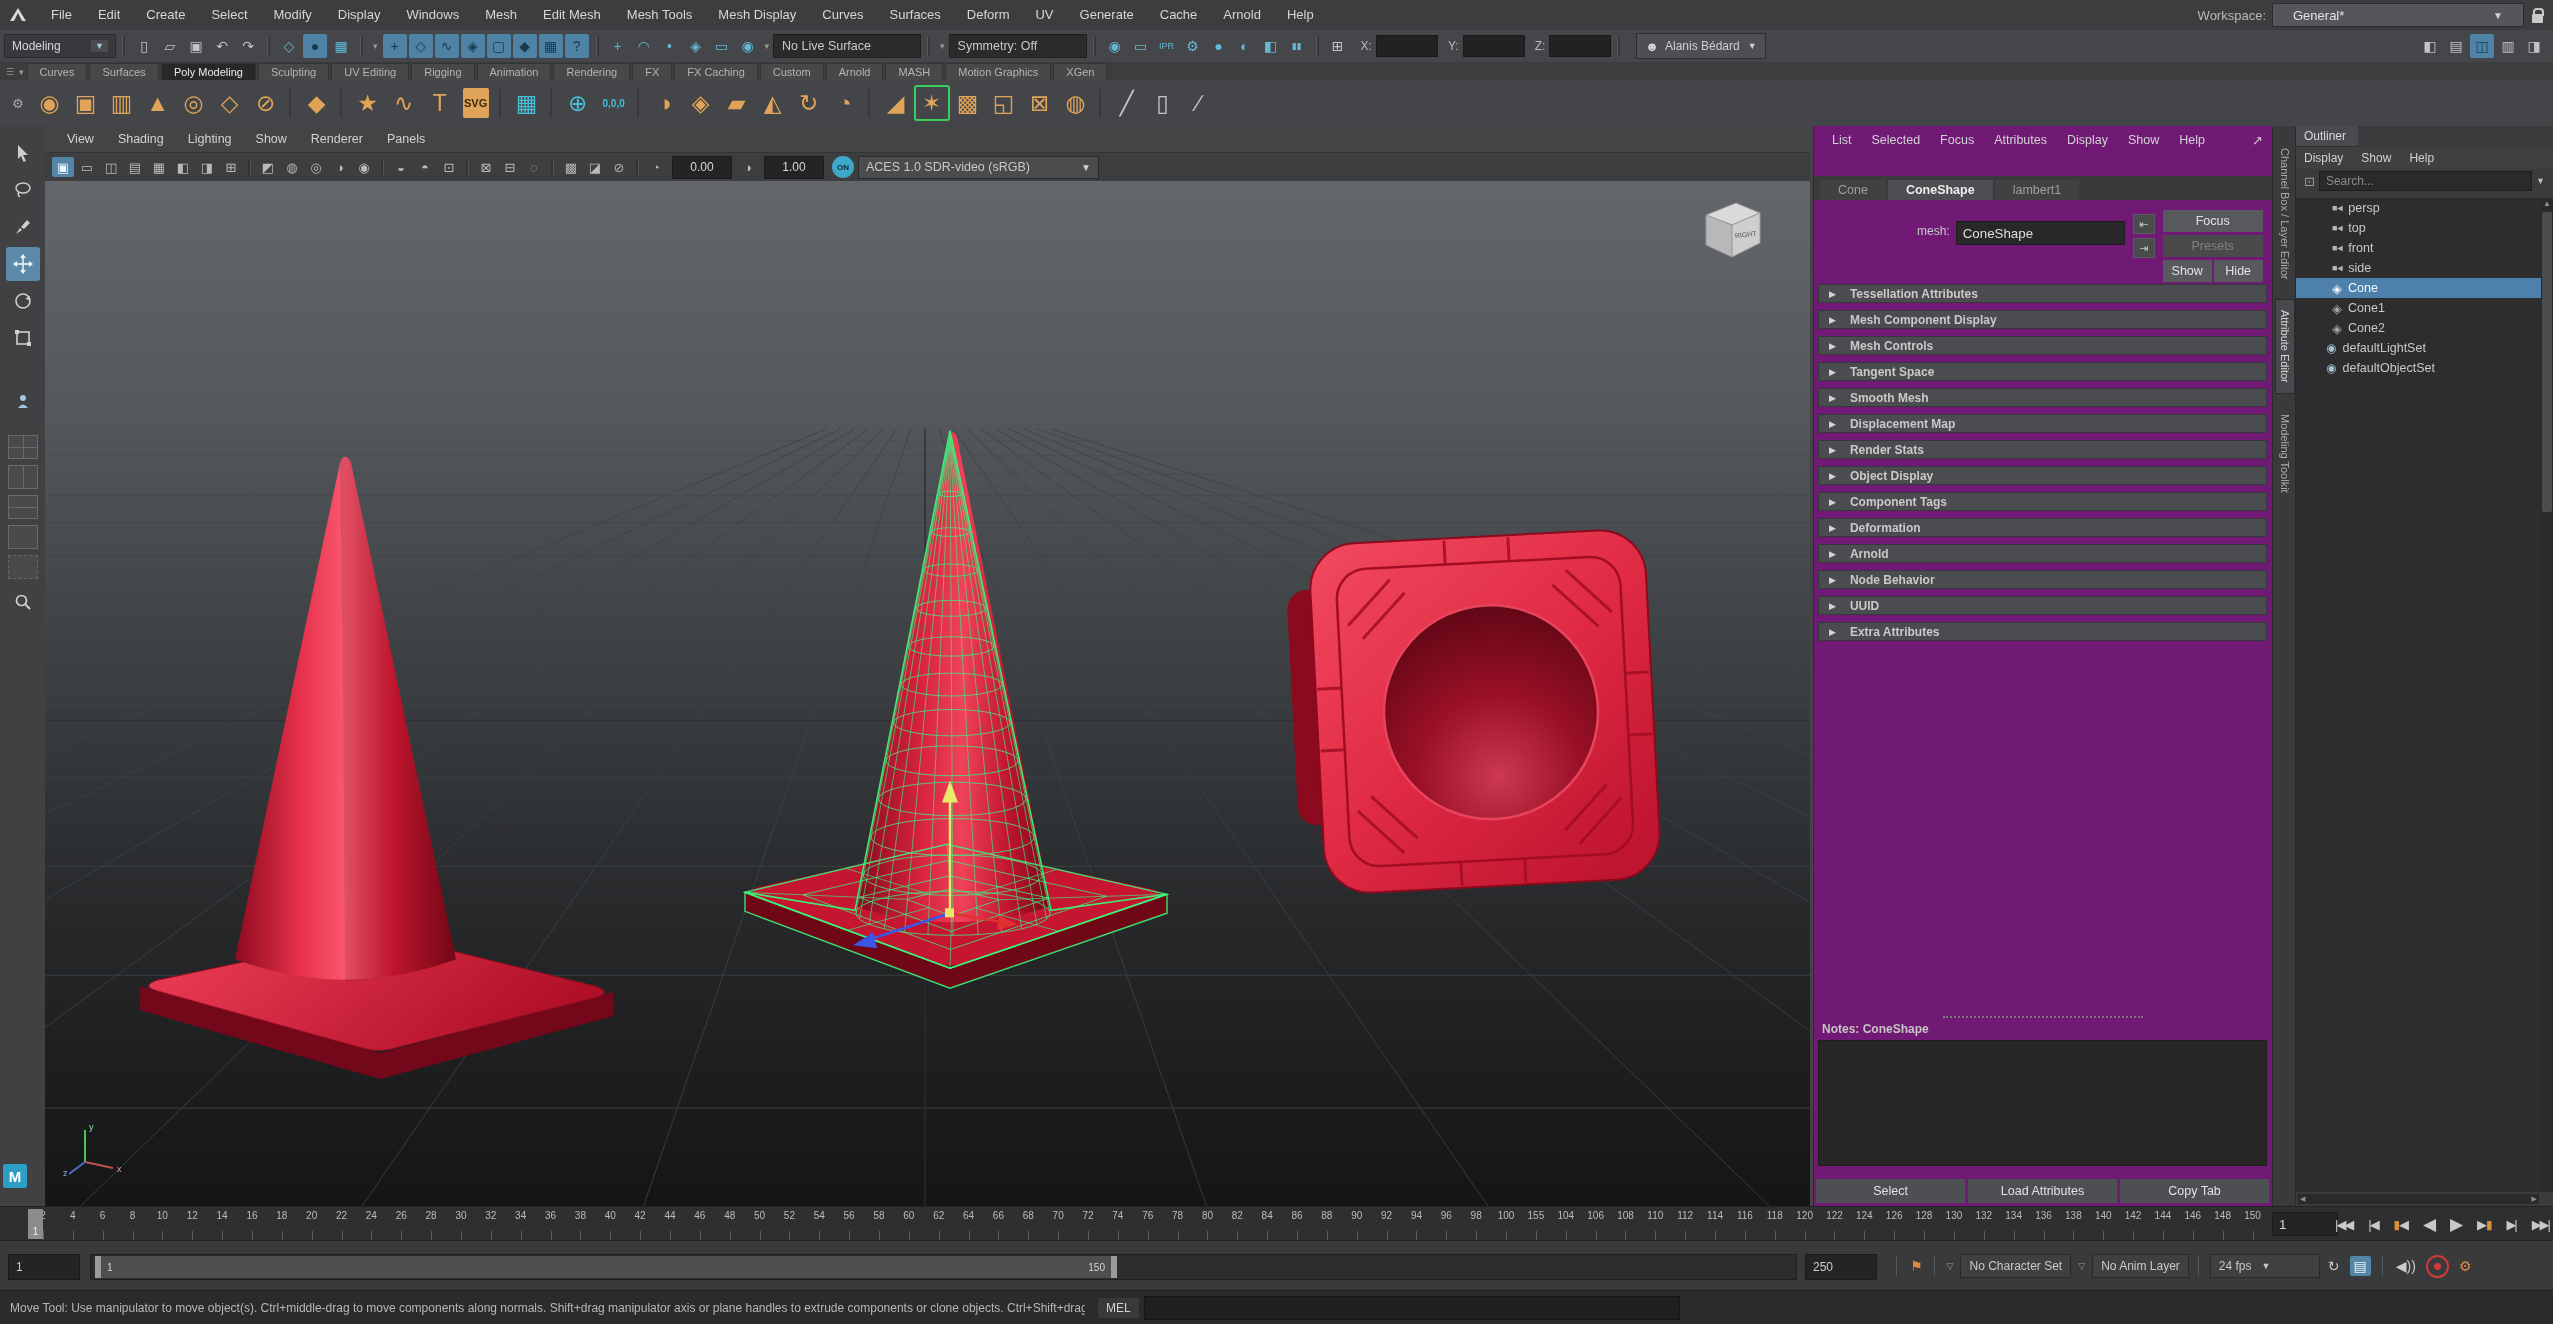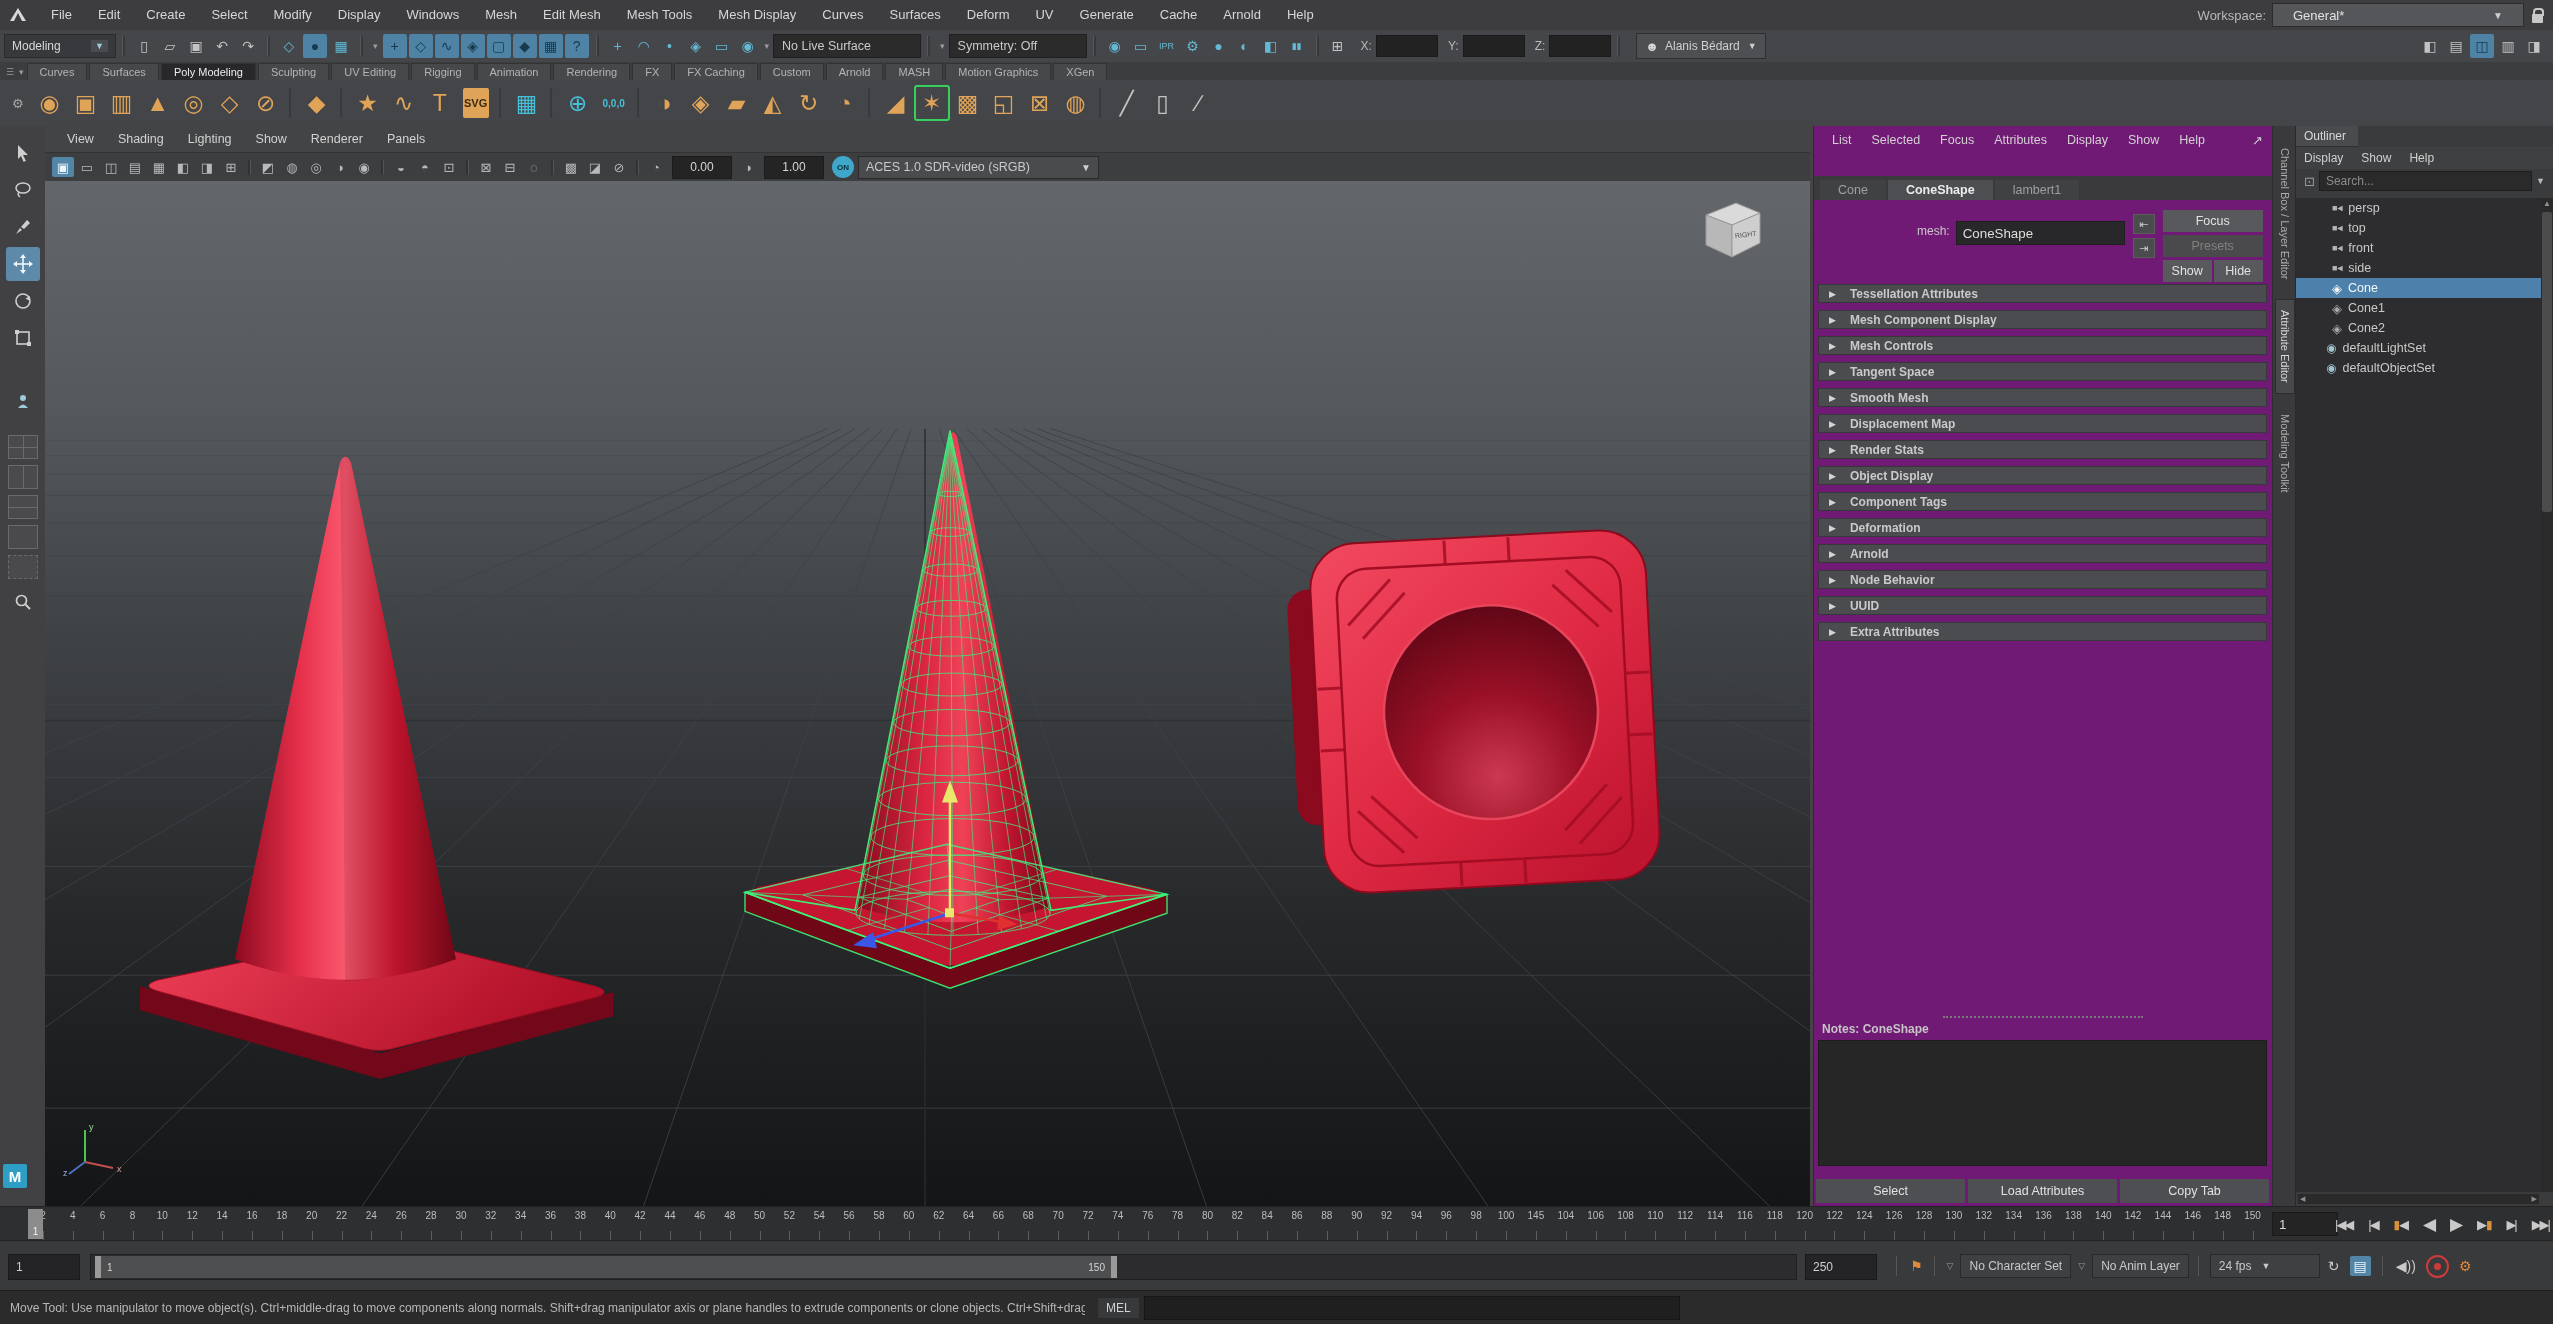--- a/index.html
+++ b/index.html
@@ -925,21 +925,21 @@
         <div class="rcell"><span>82</span></div>
         <div class="rcell"><span>84</span></div>
         <div class="rcell"><span>86</span></div>
         <div class="rcell"><span>88</span></div>
         <div class="rcell"><span>90</span></div>
         <div class="rcell"><span>92</span></div>
         <div class="rcell"><span>94</span></div>
         <div class="rcell"><span>96</span></div>
         <div class="rcell"><span>98</span></div>
         <div class="rcell"><span>100</span></div>
-        <div class="rcell"><span>145</span></div>
+        <div class="rcell"><span>155</span></div>
         <div class="rcell"><span>104</span></div>
         <div class="rcell"><span>106</span></div>
         <div class="rcell"><span>108</span></div>
         <div class="rcell"><span>110</span></div>
         <div class="rcell"><span>112</span></div>
         <div class="rcell"><span>114</span></div>
         <div class="rcell"><span>116</span></div>
         <div class="rcell"><span>118</span></div>
         <div class="rcell"><span>120</span></div>
         <div class="rcell"><span>122</span></div>

